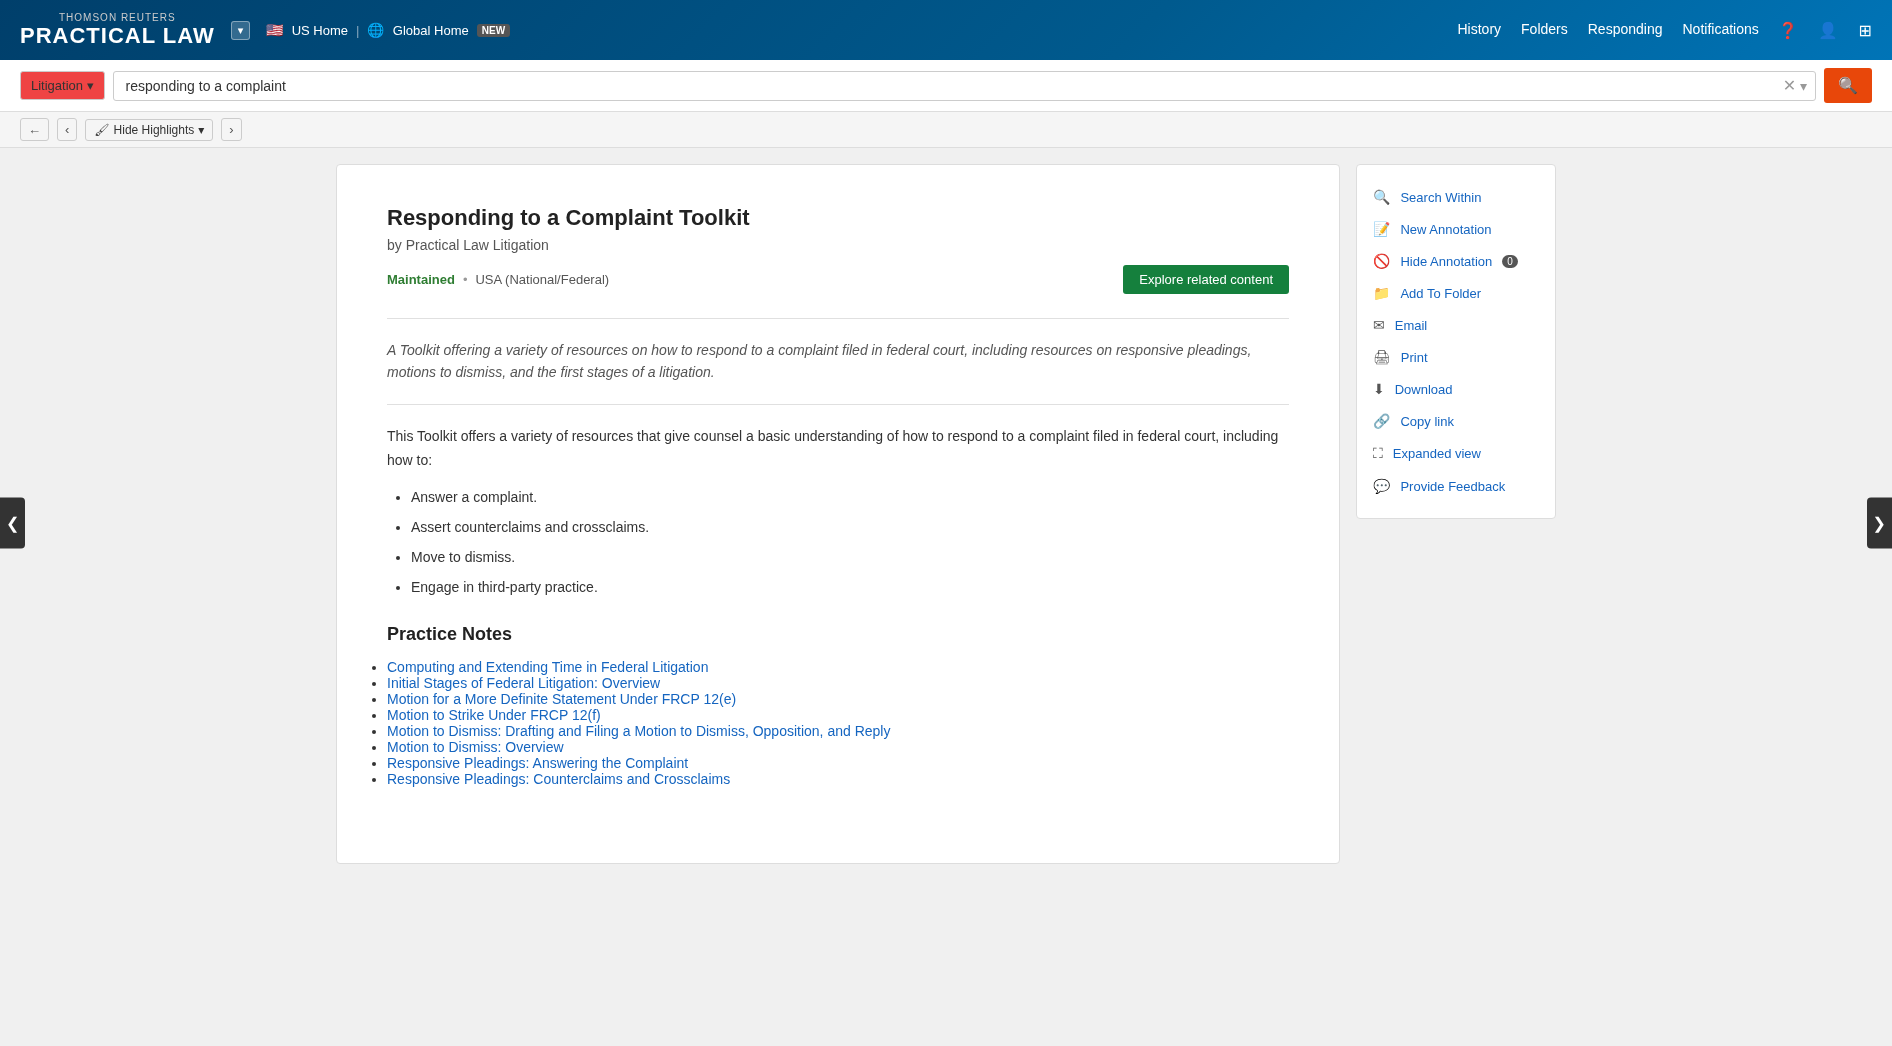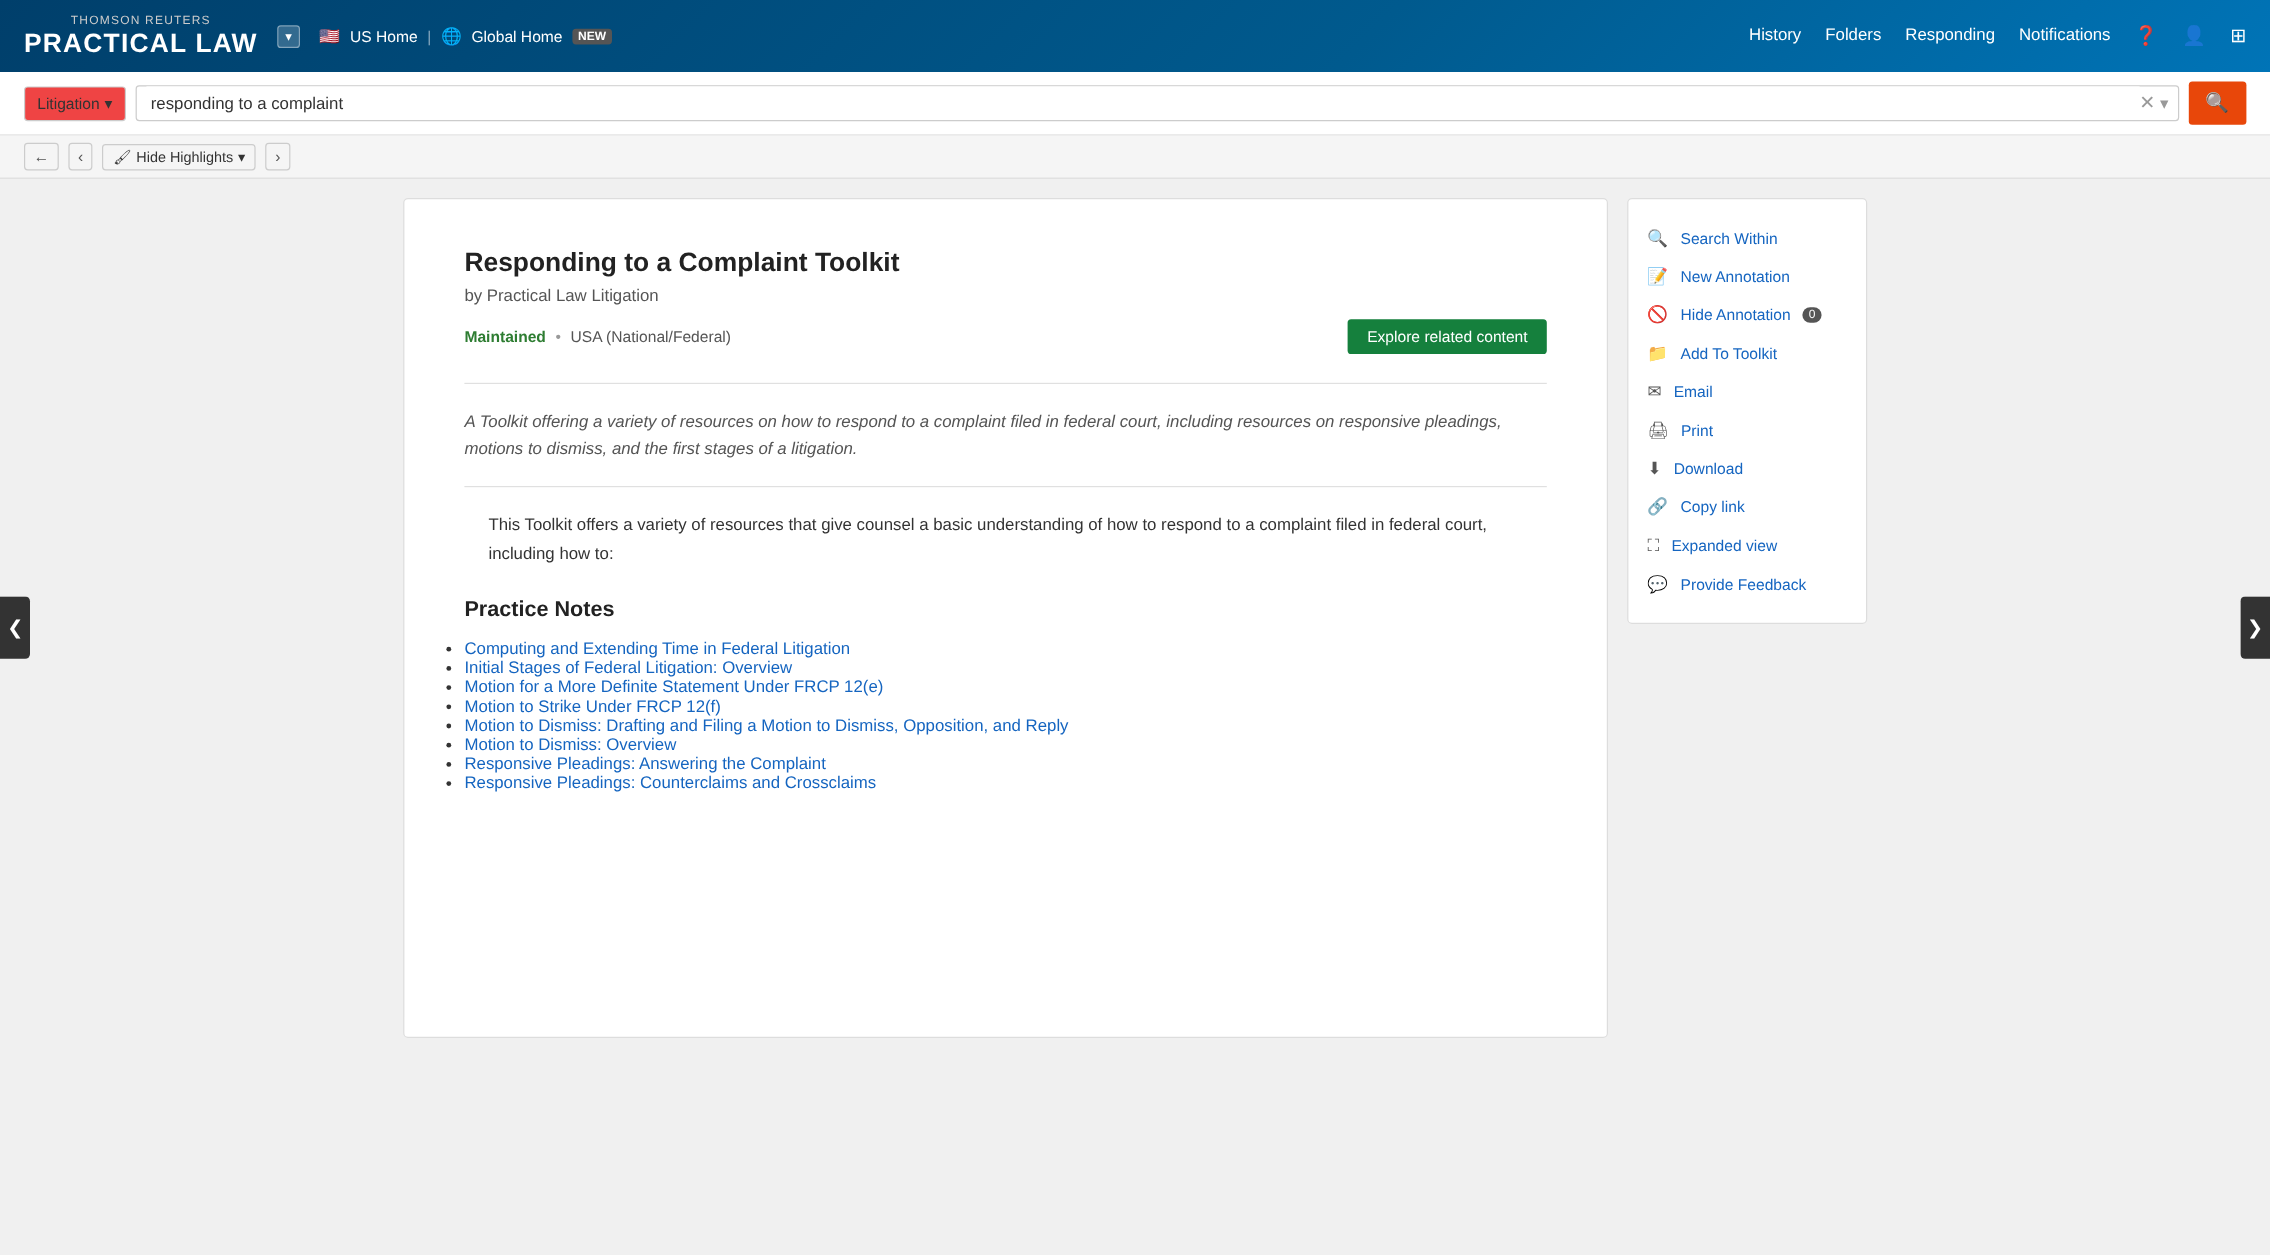--- a/index.html
+++ b/index.html
@@ -182,21 +182,21 @@
 
     .doc-abstract {
       font-style: italic;
       color: #555;
       line-height: 1.6;
       margin-bottom: 20px;
       font-size: 14px;
     }
 
     .doc-body { color: #333; line-height: 1.7; font-size: 14px; }
-    .doc-body p { margin-bottom: 14px; margin-left: 20px; }
+    .doc-body p { margin-bottom: 14px; }
     .doc-body ul { margin-left: 24px; margin-bottom: 14px; }
     .doc-body ul li { margin-bottom: 6px; }
 
     .section-title {
       font-size: 18px;
       font-weight: bold;
       color: #222;
       margin: 24px 0 14px 0;
     }
 
@@ -312,20 +312,26 @@
     </div>
 
     <hr class="divider">
 
     <p class="doc-abstract">A Toolkit offering a variety of resources on how to respond to a complaint filed in federal court, including resources on responsive pleadings, motions to dismiss, and the first stages of a litigation.</p>
 
     <hr class="divider">
 
     <div class="doc-body">
       <p>This Toolkit offers a variety of resources that give counsel a basic understanding of how to respond to a complaint filed in federal court, including how to:</p>
+      <ul>
+        <li>Answer a complaint.</li>
+        <li>Assert counterclaims and crossclaims.</li>
+        <li>Move to dismiss.</li>
+        <li>Engage in third-party practice.</li>
+      </ul>
     </div>
 
     <h2 class="section-title">Practice Notes</h2>
     <ul>
       <li><a class="doc-link">Computing and Extending Time in Federal Litigation</a></li>
       <li><a class="doc-link">Initial Stages of Federal Litigation: Overview</a></li>
       <li><a class="doc-link">Motion for a More Definite Statement Under FRCP 12(e)</a></li>
       <li><a class="doc-link">Motion to Strike Under FRCP 12(f)</a></li>
       <li><a class="doc-link">Motion to Dismiss: Drafting and Filing a Motion to Dismiss, Opposition, and Reply</a></li>
       <li><a class="doc-link">Motion to Dismiss: Overview</a></li>
@@ -343,21 +349,21 @@
       <span class="sidebar-icon">📝</span>
       <span>New Annotation</span>
     </a>
     <a class="sidebar-item">
       <span class="sidebar-icon">🚫</span>
       <span>Hide Annotation</span>
       <span style="background:#555;color:#fff;font-size:10px;padding:1px 5px;border-radius:10px;">0</span>
     </a>
     <a class="sidebar-item">
       <span class="sidebar-icon">📁</span>
-      <span>Add To Toolkit</span>
+      <span>Add To Folder</span>
     </a>
     <a class="sidebar-item">
       <span class="sidebar-icon">✉</span>
       <span>Email</span>
     </a>
     <a class="sidebar-item">
       <span class="sidebar-icon">🖨</span>
       <span>Print</span>
     </a>
     <a class="sidebar-item">

